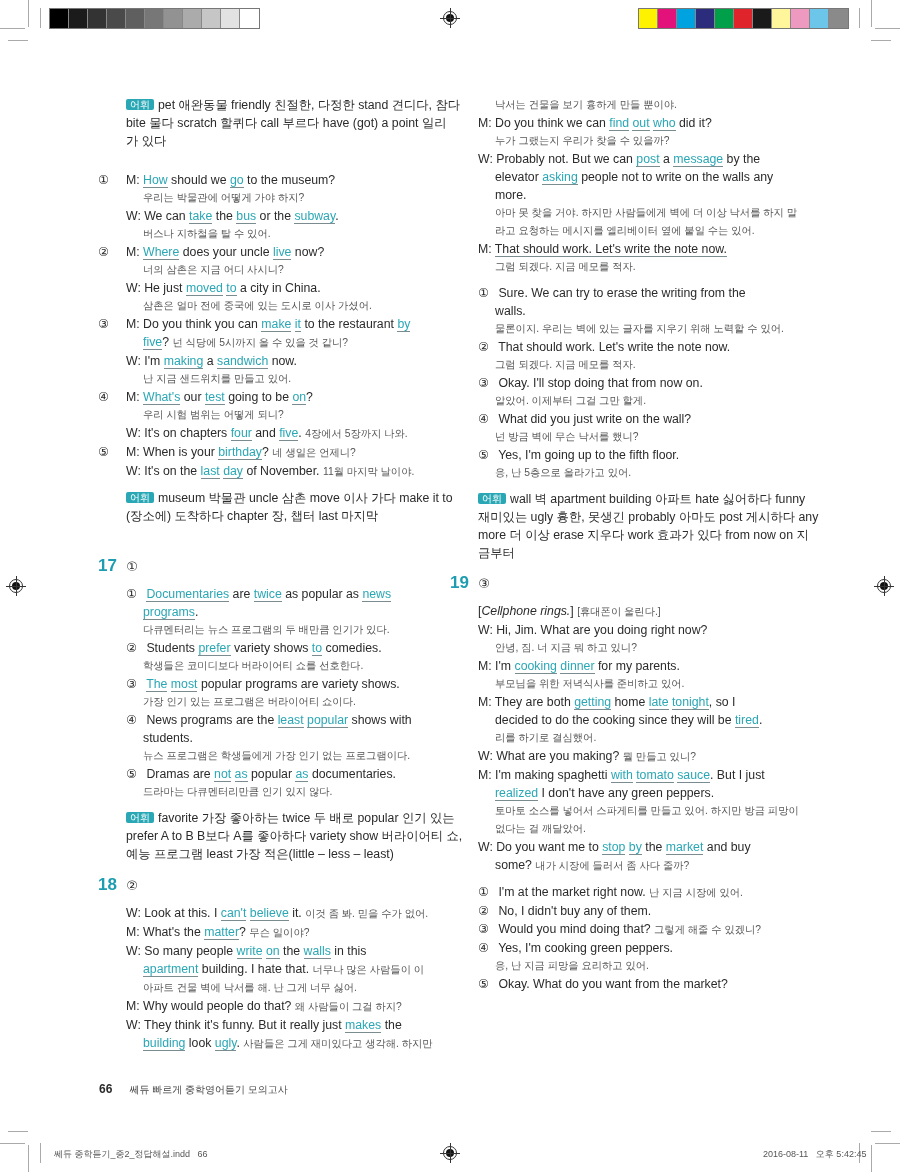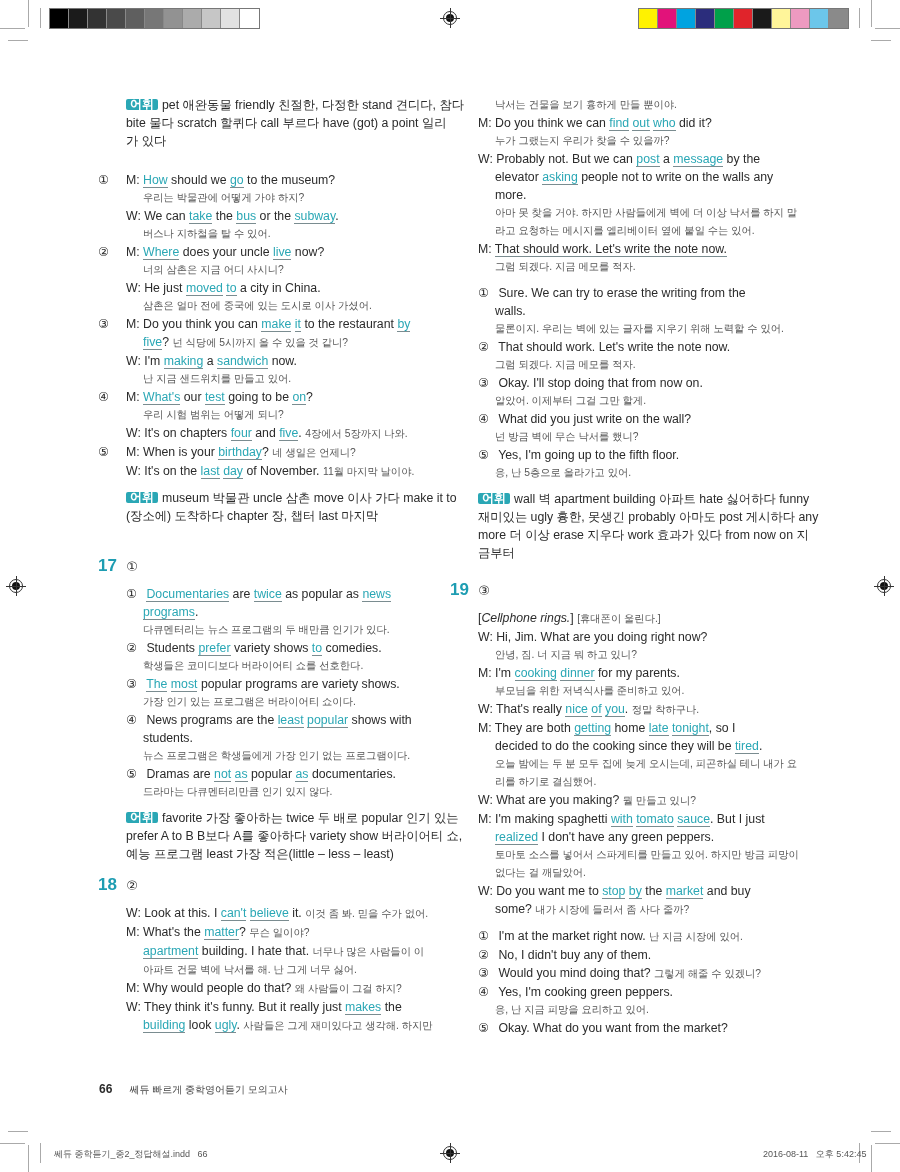--- a/index.html
+++ b/index.html
@@ -11,21 +11,21 @@
   .reg{width:14px;height:14px;border:1px solid #333;border-radius:50%;position:absolute;box-sizing:border-box;}
   .reg::before{content:"";position:absolute;left:2px;top:2px;width:8px;height:8px;border-radius:50%;background:#111;}
   .reg::after{content:"";position:absolute;left:-4px;top:6px;width:20px;height:1px;background:#333;}
   .regv{position:absolute;left:6px;top:-4px;width:1px;height:20px;background:#333;}
   .crop{position:absolute;background:#aaa;}
   .col{position:absolute;font-size:12.3px;line-height:18px;}
   .ko{font-size:10.3px;color:#555;}
   .ul{color:#2aa7b5;border-bottom:1px solid #7a8c90;padding-bottom:0;}
   .ulb{border-bottom:1px solid #7a8c90;}
   .qnum{color:#1e9db2;font-weight:bold;font-size:17px;}
-  .badge{display:inline-block;background:#2aa7b5;color:#fff;font-size:12px;line-height:11px;padding:0 4px;border-radius:2px;margin-right:4px;vertical-align:1px;font-weight:bold;}
+  .badge{display:inline-block;background:#2aa7b5;color:#fff;font-size:10px;line-height:11px;padding:0 4px;border-radius:2px;margin-right:4px;vertical-align:1px;font-weight:normal;}
   .line{white-space:nowrap;}
   .circ{display:inline-block;width:17px;}
 </style>
 </head>
 <body>
 
 <div class="abs swatches" style="left:49px;top:8px;">
   <span style="background:#000"></span>
     <span style="background:#1b1b1b"></span>
     <span style="background:#333"></span>
@@ -135,20 +135,21 @@
     <div class="line">prefer A to B B보다 A를 좋아하다 variety show 버라이어티 쇼,</div>
     <div class="line">예능 프로그램 least 가장 적은(little – less – least)</div>
   </div>
 </div>
 
 <div class="col" style="left:98px;top:876px;width:330px;">
   <div style="height:24px;"><span class="qnum">18</span> <span style="font-size:13px;margin-left:6px;">②</span></div>
   <div style="margin-top:4px;padding-left:28px;">
     <div class="line">W: Look at this. I <span class="ul">can't</span> <span class="ul">believe</span> it. <span class="ko">이것 좀 봐. 믿을 수가 없어.</span></div>
     <div class="line">M: What's the <span class="ul">matter</span>? <span class="ko">무슨 일이야?</span></div>
+    <div class="line">W: So many people <span class="ul">write</span> <span class="ul">on</span> the <span class="ul">walls</span> in this</div>
     <div class="line" style="padding-left:17px"><span class="ul">apartment</span> building. I hate that. <span class="ko">너무나 많은 사람들이 이</span></div>
     <div class="line ko" style="padding-left:17px">아파트 건물 벽에 낙서를 해. 난 그게 너무 싫어.</div>
     <div class="line">M: Why would people do that? <span class="ko">왜 사람들이 그걸 하지?</span></div>
     <div class="line">W: They think it's funny. But it really just <span class="ul">makes</span> the</div>
     <div class="line" style="padding-left:17px"><span class="ul">building</span> look <span class="ul">ugly</span>. <span class="ko">사람들은 그게 재미있다고 생각해. 하지만</span></div>
   </div>
 </div>
 
 <div class="col" style="left:478px;top:96px;width:330px;">
   <div class="line ko" style="padding-left:17px">낙서는 건물을 보기 흉하게 만들 뿐이야.</div>
@@ -178,31 +179,29 @@
 
   <div style="margin-top:8px;">
     <div class="line"><span class="badge">어휘</span><span>wall 벽 apartment building 아파트 hate 싫어하다 funny</span></div>
     <div class="line">재미있는 ugly 흉한, 못생긴 probably 아마도 post 게시하다 any</div>
     <div class="line">more 더 이상 erase 지우다 work 효과가 있다 from now on 지</div>
     <div class="line">금부터</div>
   </div>
 </div>
 
 <div class="col" style="left:450px;top:574px;width:360px;">
-  <div style="height:24px;margin-top:7px;"><span class="qnum">19</span> <span style="font-size:13px;margin-left:6px;">③</span></div>
+  <div style="height:24px;"><span class="qnum">19</span> <span style="font-size:13px;margin-left:6px;">③</span></div>
   <div style="margin-top:4px;padding-left:28px;">
     <div class="line">[<i>Cellphone rings.</i>] <span class="ko">[휴대폰이 울린다.]</span></div>
     <div class="line">W: Hi, Jim. What are you doing right now?</div>
     <div class="line ko" style="padding-left:17px">안녕, 짐. 너 지금 뭐 하고 있니?</div>
     <div class="line">M: I'm <span class="ul">cooking</span> <span class="ul">dinner</span> for my parents.</div>
     <div class="line ko" style="padding-left:17px">부모님을 위한 저녁식사를 준비하고 있어.</div>
-    <div class="line">W: That's really <span class="ul">nice</span> <span class="ul">of</span> <span class="ul">you</span>. <span class="ko">정말 착하구나.</span></div>
     <div class="line">M: They are both <span class="ul">getting</span> home <span class="ul">late</span> <span class="ul">tonight</span>, so I</div>
     <div class="line" style="padding-left:17px">decided to do the cooking since they will be <span class="ul">tired</span>.</div>
-    <div class="line ko" style="padding-left:17px">오늘 밤에는 두 분 모두 집에 늦게 오시는데, 피곤하실 테니 내가 요</div>
     <div class="line ko" style="padding-left:17px">리를 하기로 결심했어.</div>
     <div class="line">W: What are you making? <span class="ko">뭘 만들고 있니?</span></div>
     <div class="line">M: I'm making spaghetti <span class="ul">with</span> <span class="ul">tomato</span> <span class="ul">sauce</span>. But I just</div>
     <div class="line" style="padding-left:17px"><span class="ul">realized</span> I don't have any green peppers.</div>
     <div class="line ko" style="padding-left:17px">토마토 소스를 넣어서 스파게티를 만들고 있어. 하지만 방금 피망이</div>
     <div class="line ko" style="padding-left:17px">없다는 걸 깨달았어.</div>
     <div class="line">W: Do you want me to <span class="ul">stop</span> <span class="ul">by</span> the <span class="ul">market</span> and buy</div>
     <div class="line" style="padding-left:17px">some? <span class="ko">내가 시장에 들러서 좀 사다 줄까?</span></div>
   </div>
   <div style="margin-top:8px;padding-left:28px;">

